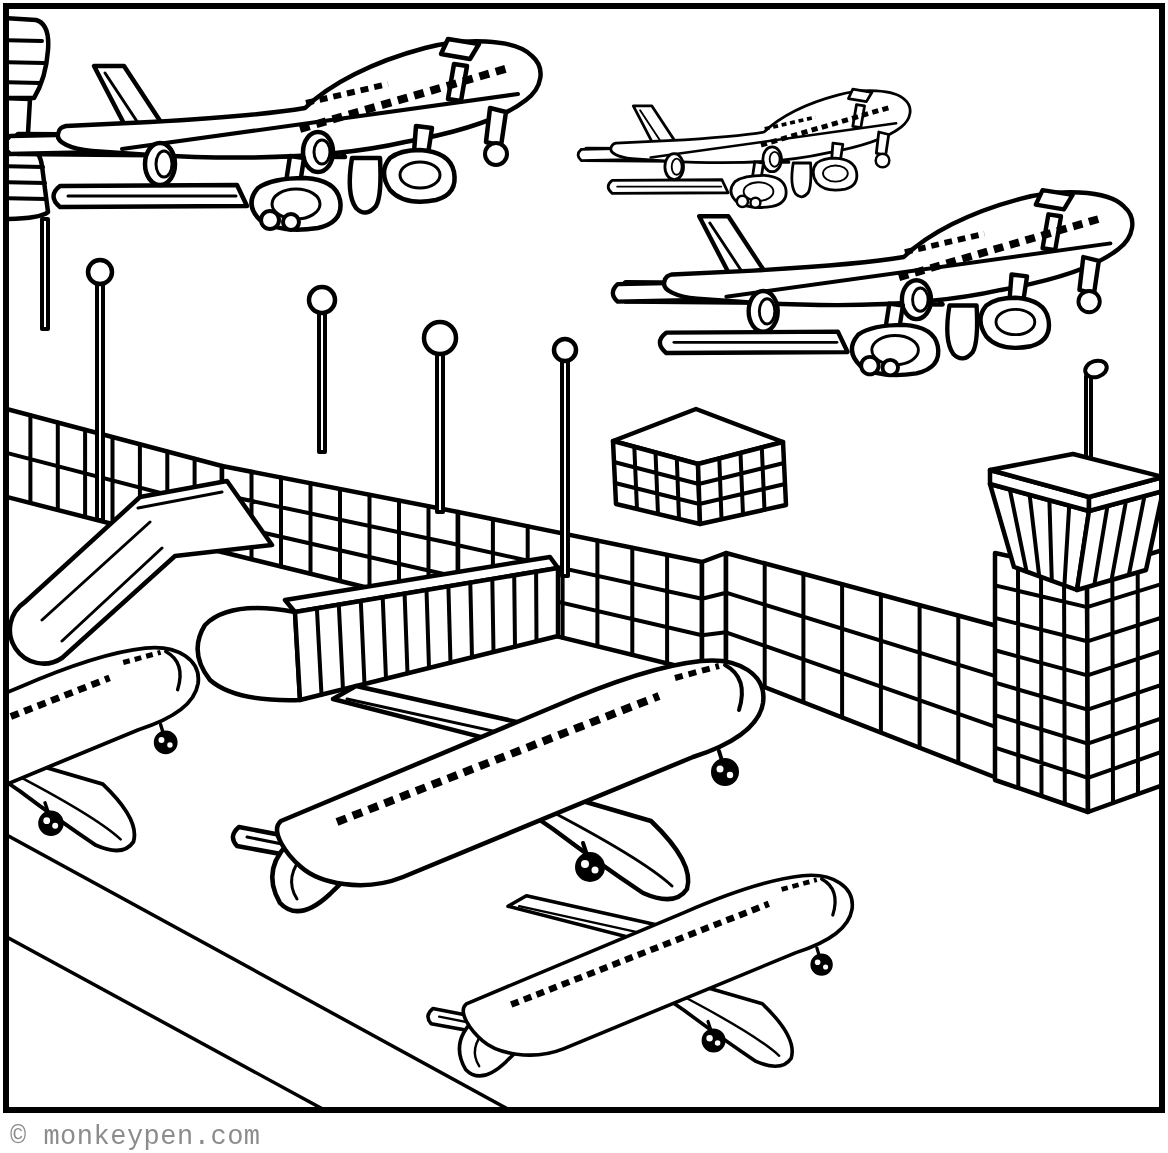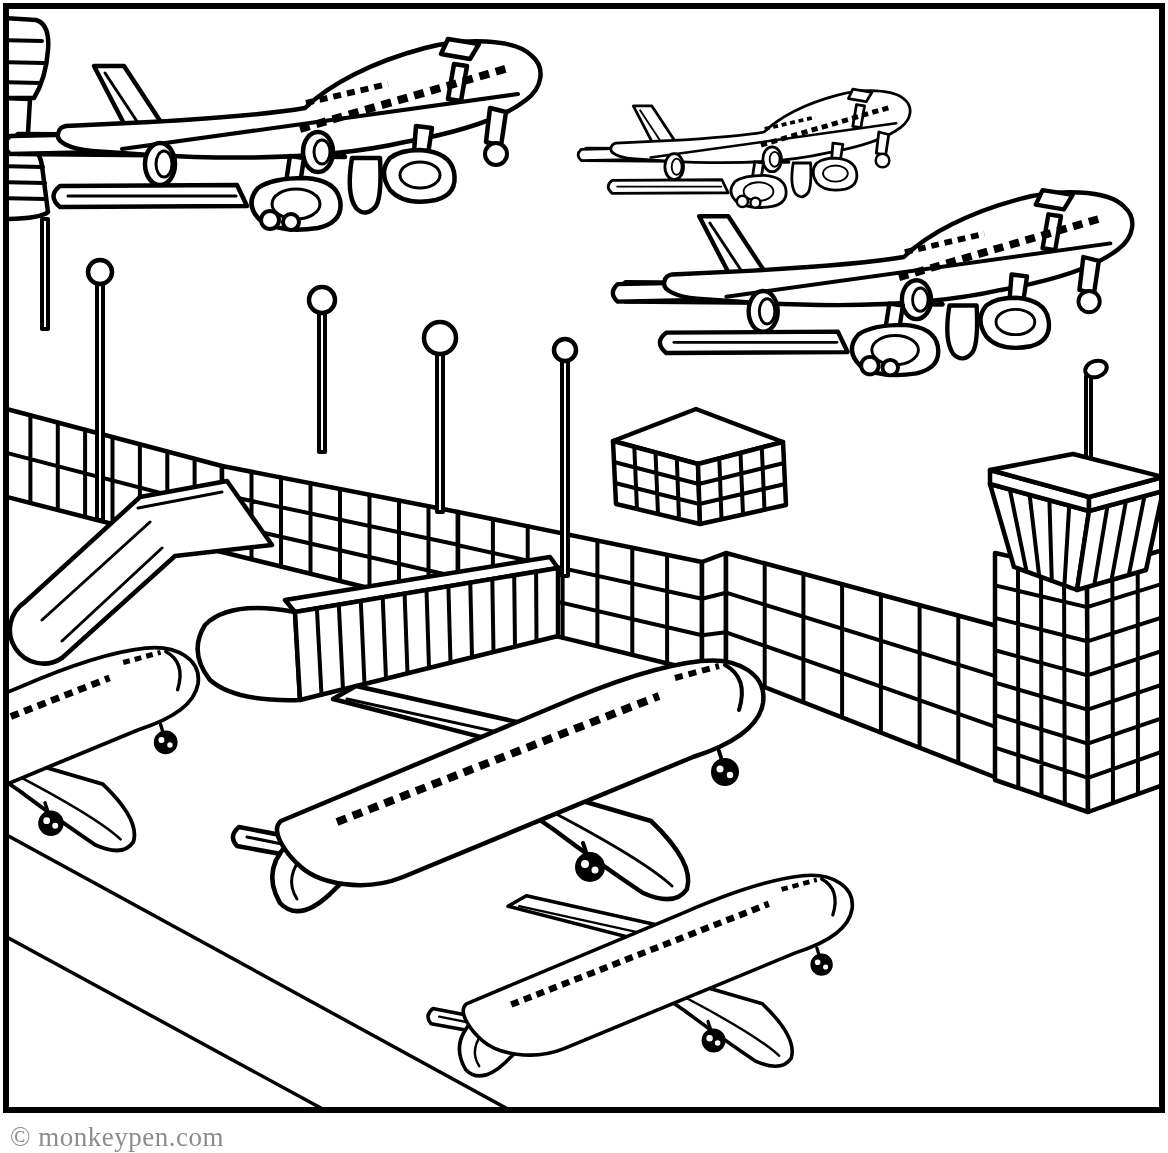--- a/index.html
+++ b/index.html
@@ -1,17 +1,17 @@
 <!DOCTYPE html>
 <html><head>
 <meta charset="utf-8">
 <style>
   html,body{margin:0;padding:0;background:#ffffff;}
   .page{position:relative;width:1168px;height:1153px;background:#fff;overflow:hidden;
-        font-family:Liberation Serif, serif;}
+        font-family:Liberation Mono, monospace;}
   svg{display:block;}
   
   .ln, .ln path, .ln rect, .ln circle, .ln ellipse, .ln polygon, .ln line, .ln polyline{
     stroke:#000; fill:#fff; stroke-width:4.5; stroke-linejoin:round; stroke-linecap:round;
   }
   .nofill{fill:none !important;}
   .thin{stroke-width:3 !important;}
   .med{stroke-width:4 !important;}
   .solid{fill:#000 !important;}
   .dot{fill:#fff !important; stroke:none !important;}

